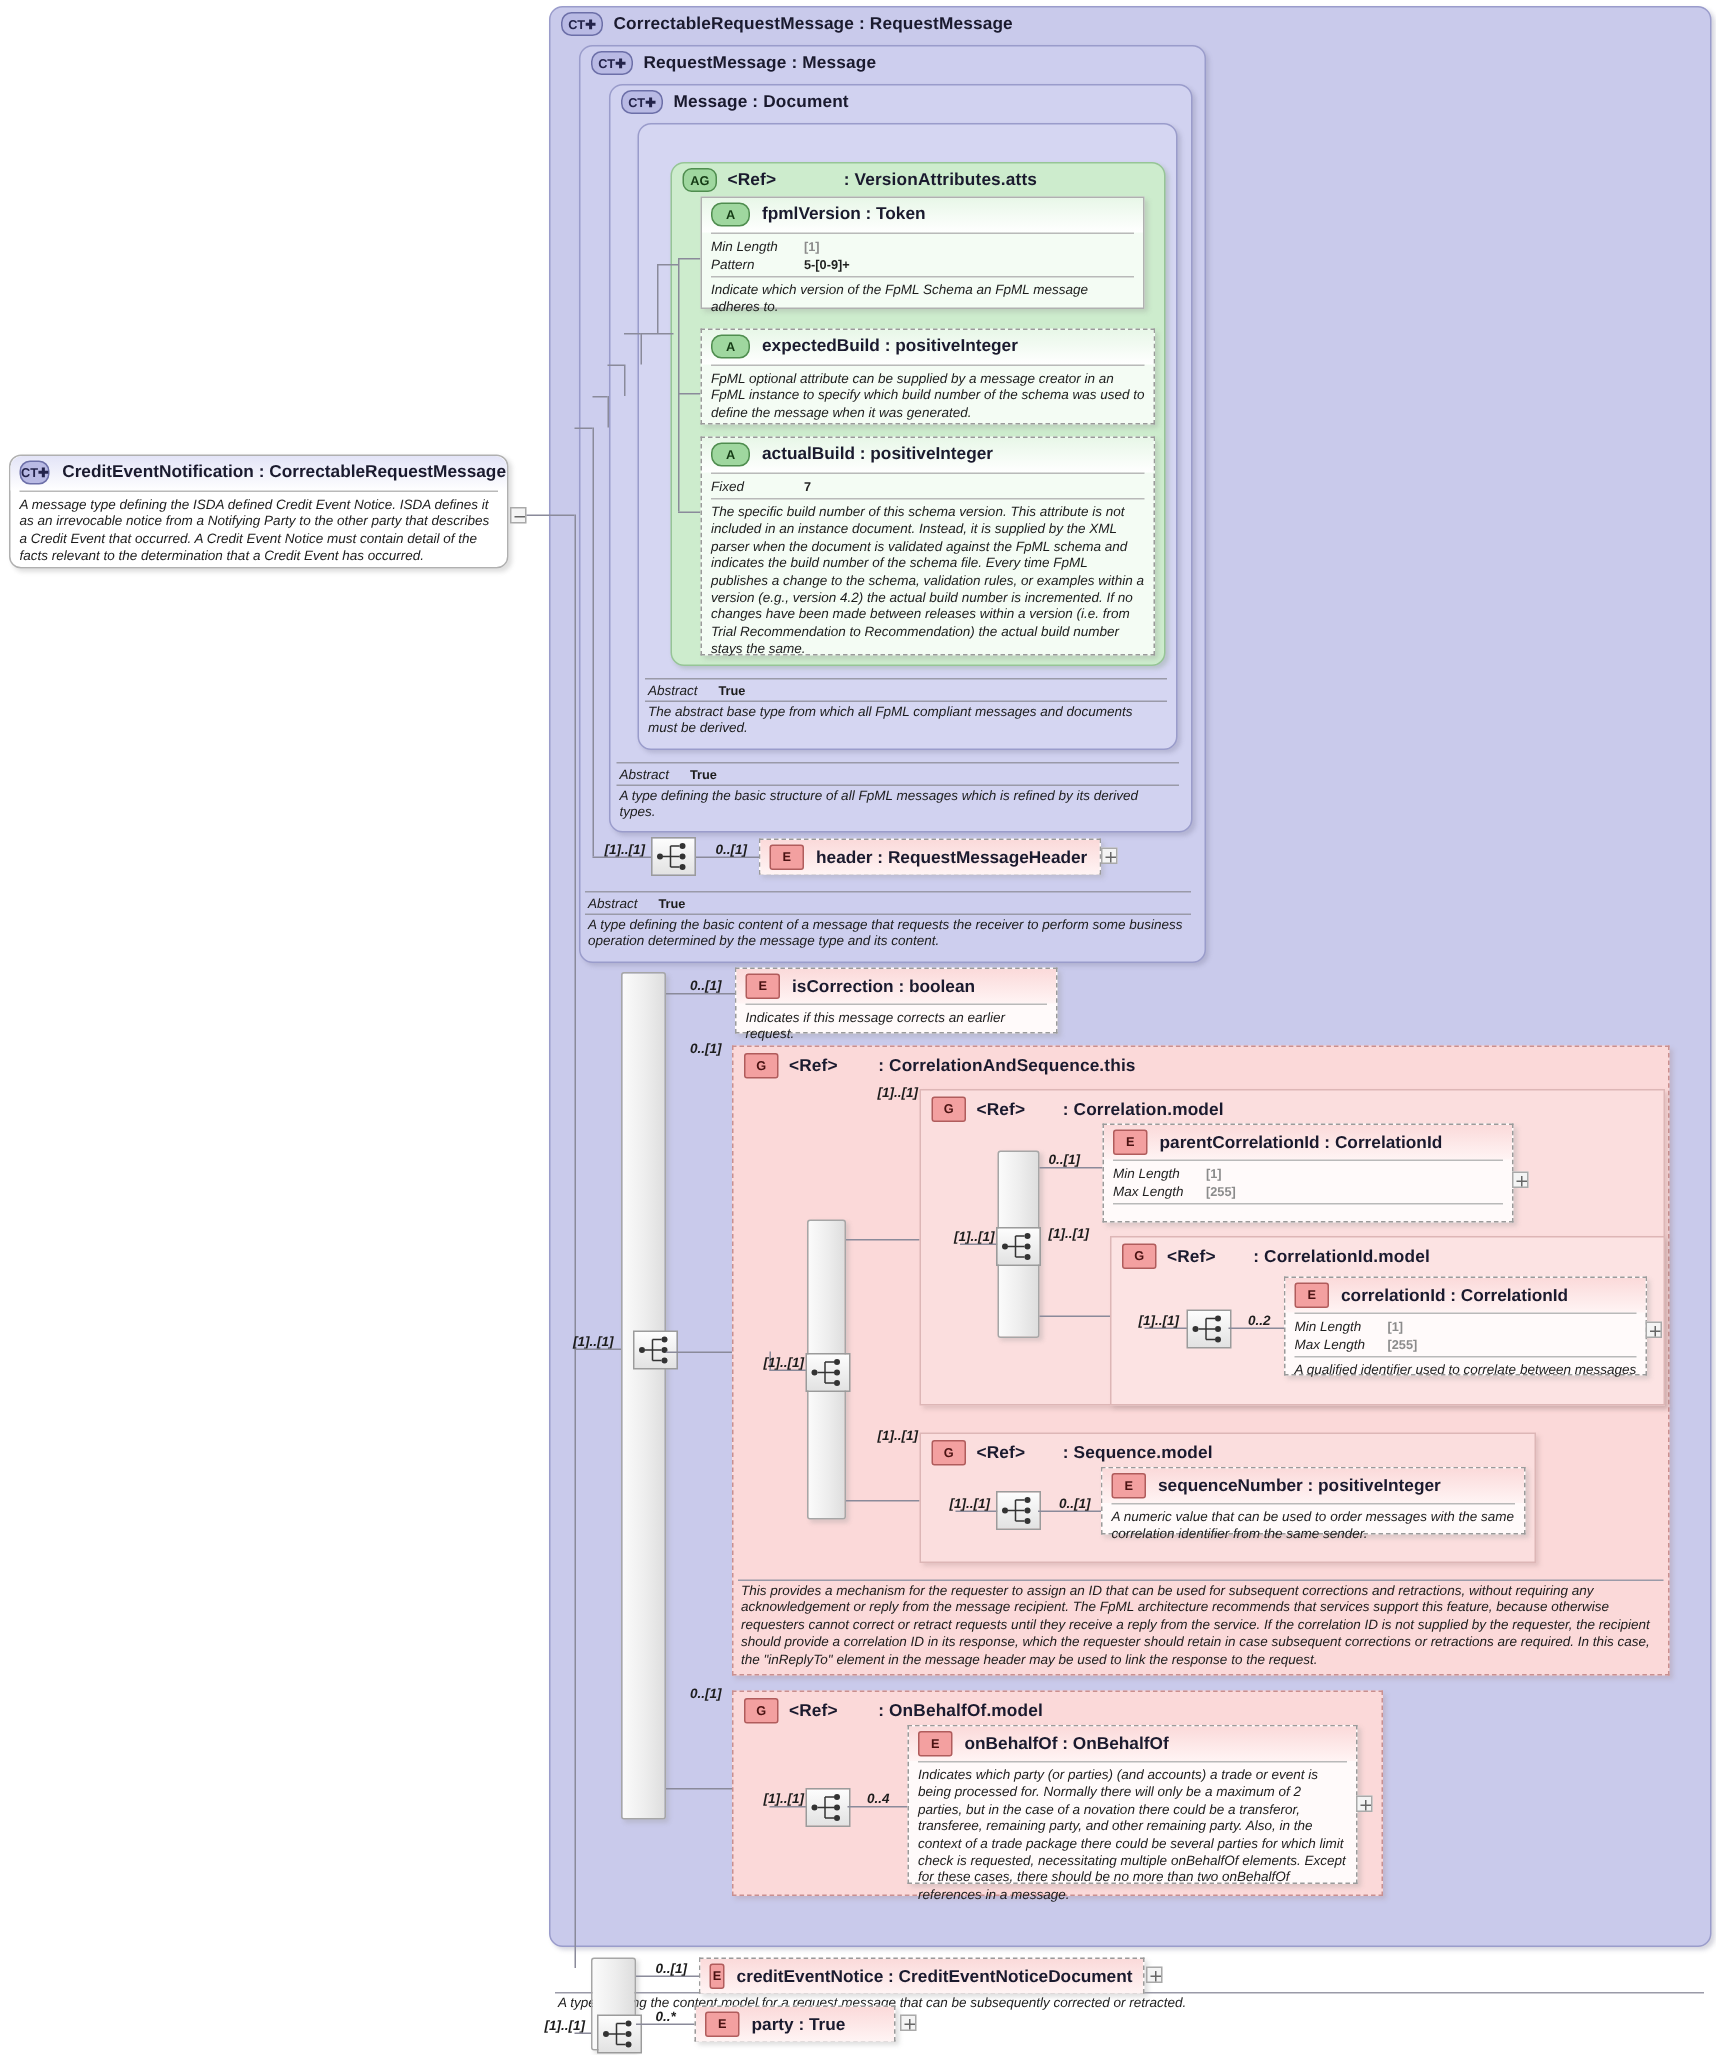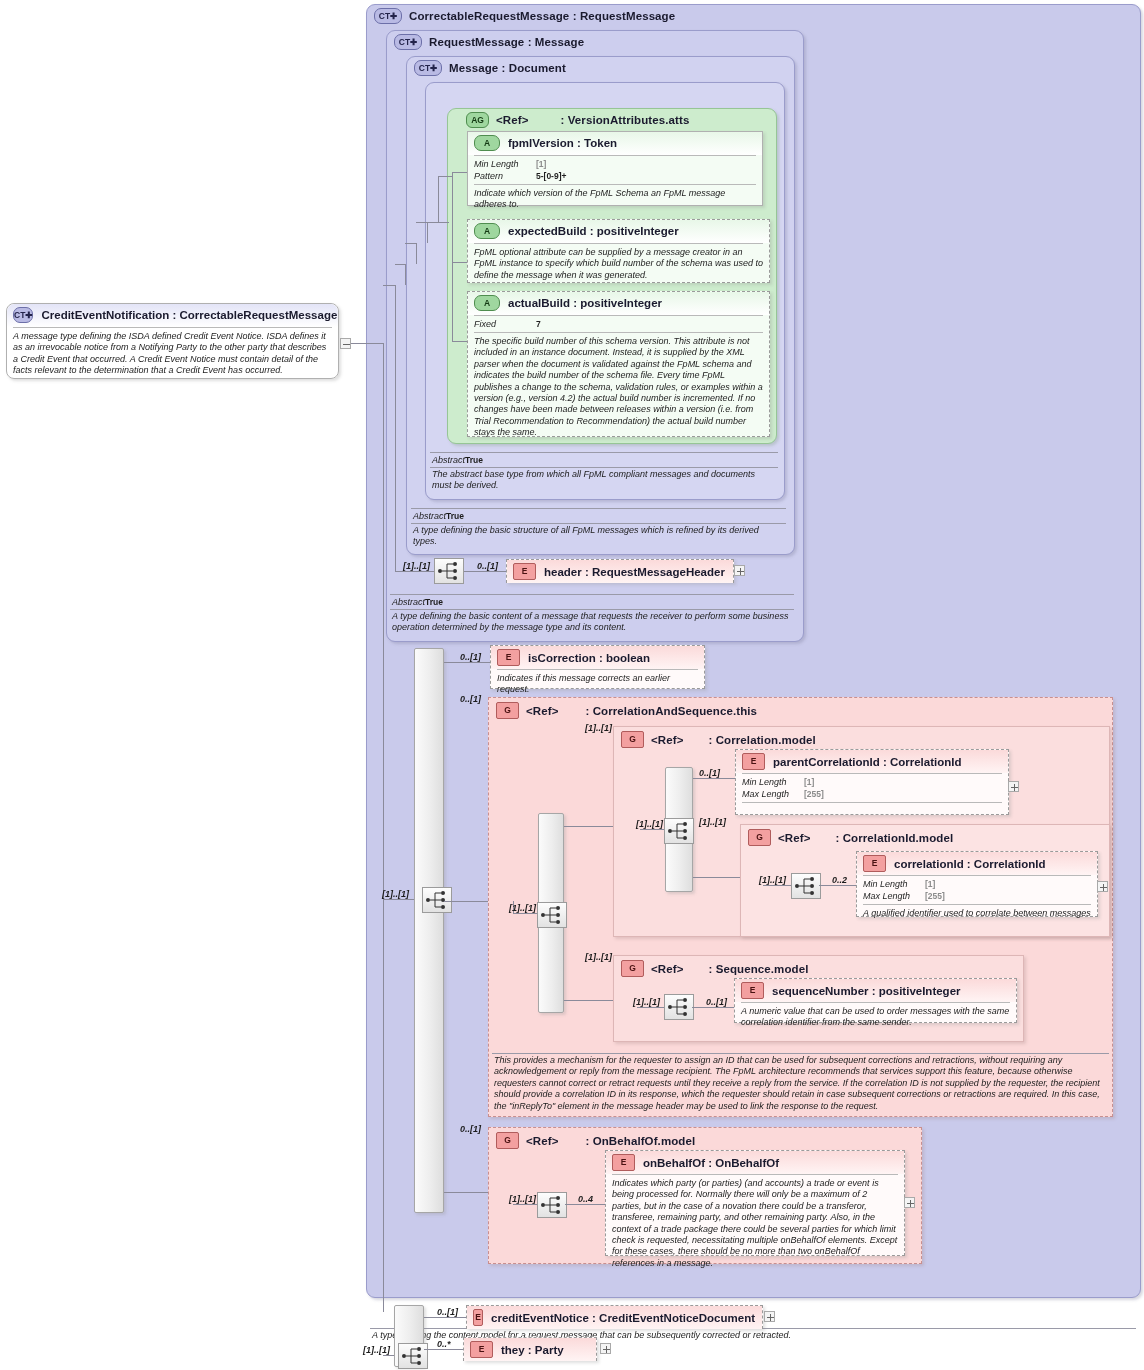--- a/index.html
+++ b/index.html
@@ -106,21 +106,21 @@
   .facets .fval{color:#8b8b8b;font-style:normal;font-weight:bold;font-size:8.5px;}
   .facets .fval.dark{color:#1f1f1f;}
   .doc{
     padding:3px 6px 4px 6px;font-size:9px;font-style:italic;color:#1c1c1c;
     line-height:11.4px;
   }
 
   
   .annot{position:absolute;box-sizing:border-box;}
   .annot .aline{height:1px;background:#9a9aa8;}
-  .annot .arow{display:flex;font-size:9px;line-height:12px;padding:1px 2px;}
+  .annot .arow{display:flex;gap:14px;font-size:9px;line-height:12px;padding:1px 2px;}
   .annot .akey{font-style:italic;color:#1c1c1c;}
   .annot .aval{font-weight:bold;color:#1c1c1c;font-size:8.5px;}
   .annot .atext{font-size:9px;font-style:italic;line-height:11.4px;color:#1c1c1c;padding:1px 2px;}
 
   
   .ln{position:absolute;background:#8a8a9a;}
   .lnh{height:1px;}
   .lnv{width:1px;}
 
   .card{
@@ -181,25 +181,25 @@
   <div class="abs" style="left:406px;top:56px;width:389px;height:24px;">
     <div class="hdr" style="top:4px;">
       <span class="badge b-ct">CT✚</span>
       <span class="tname">Message : Document</span>
     </div>
   </div>
 
   <div class="abs ct inner3" style="left:425px;top:82px;width:360px;height:418px;"></div>
 
   <div class="abs ag" style="left:447px;top:108px;width:330px;height:336px;"></div>
-  <div class="abs" style="left:458px;top:108px;width:330px;height:24px;">
+  <div class="abs" style="left:447px;top:108px;width:330px;height:24px;">
     <div class="hdr" style="top:4px;">
       <span class="badge b-ag">AG</span>
       <span class="tname">&lt;Ref&gt;</span>
-      <span class="tname" style="margin-left:25px;">: VersionAttributes.atts</span>
+      <span class="tname" style="margin-left:38px;">: VersionAttributes.atts</span>
     </div>
   </div>
 
   <div class="ln lnv" style="left:452px;top:172px;width:1px;height:169px;"></div>
   <div class="ln lnh" style="left:452px;top:172px;width:15px;height:1px;"></div>
   <div class="ln lnh" style="left:452px;top:262px;width:15px;height:1px;"></div>
   <div class="ln lnh" style="left:452px;top:341px;width:15px;height:1px;"></div>
 
   <div class="node green solidb" style="left:467px;top:131px;width:296px;height:75px;">
     <div class="nhead">
@@ -596,18 +596,18 @@
     <div class="nhead" style="padding:3px 7px 3px 6px;">
       <span class="badge b-e">E</span>
       <span>creditEventNotice : CreditEventNoticeDocument</span>
     </div>
   </div>
   <div class="plus" style="left:764px;top:1311px;"></div>
 
   <div class="node pink" style="left:463px;top:1337px;width:134px;height:24px;">
     <div class="nhead" style="padding:3px 7px 3px 6px;">
       <span class="badge b-e">E</span>
-      <span>they      : Party</span>
+      <span>party      : True</span>
     </div>
   </div>
   <div class="plus" style="left:600px;top:1343px;"></div>
 
 </div>
 
 </body></html>

